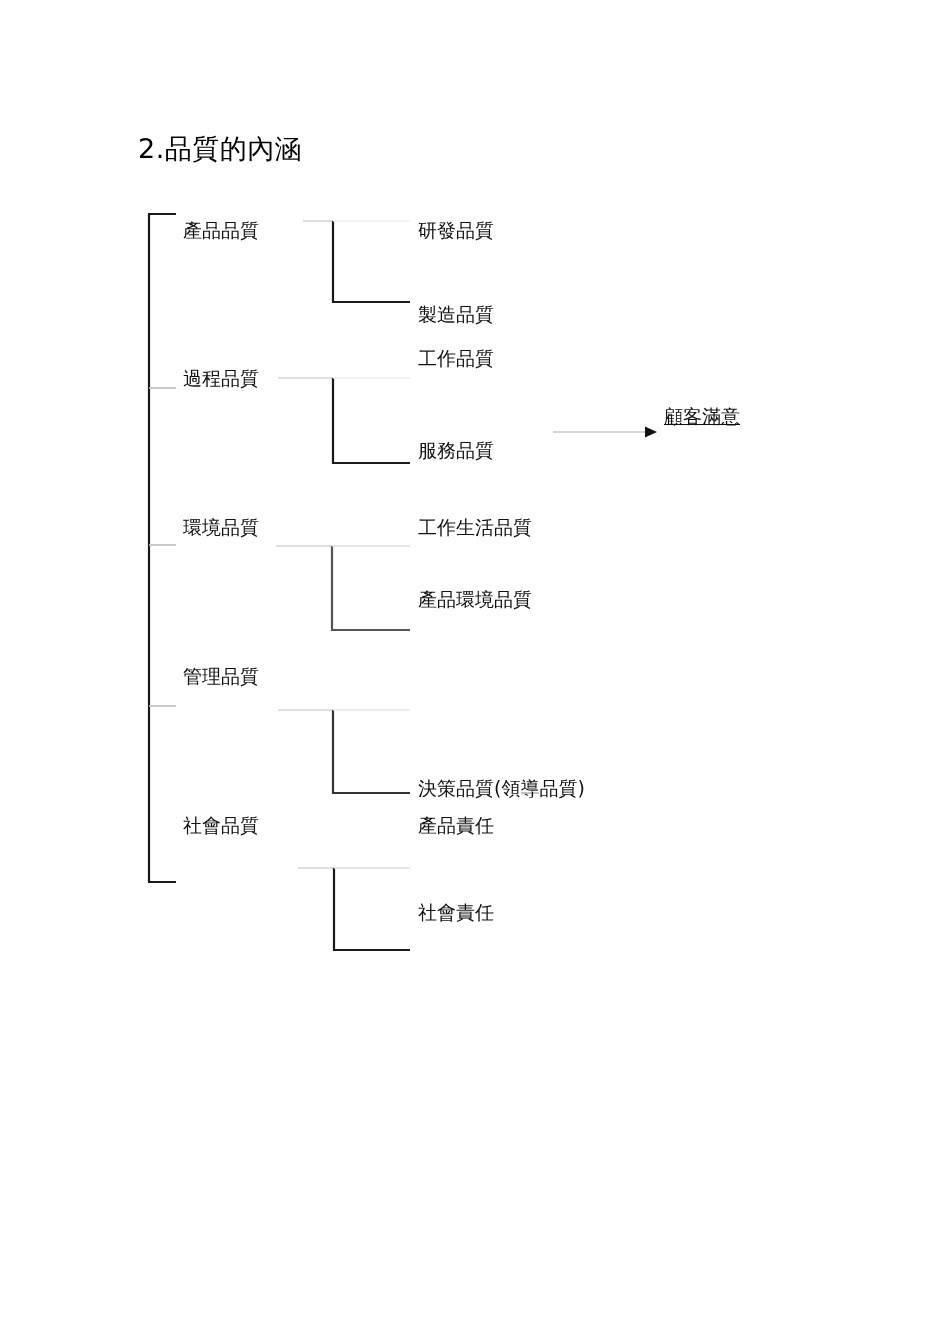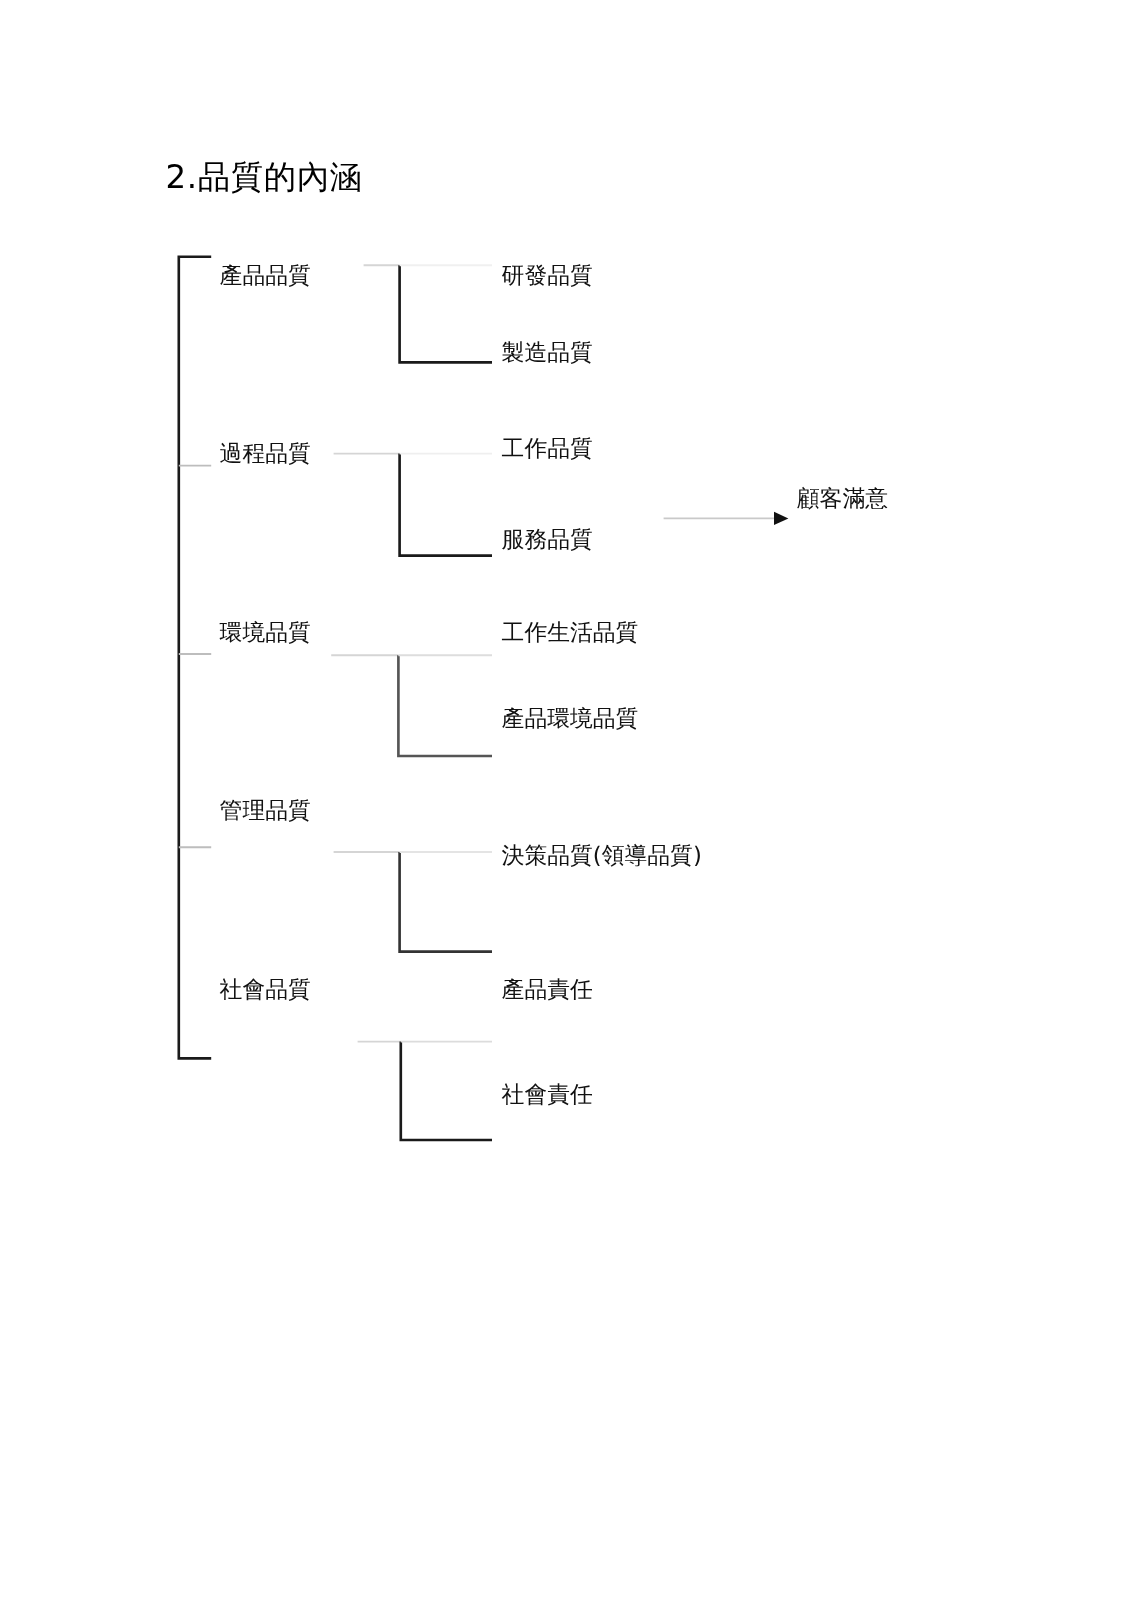--- a/index.html
+++ b/index.html
@@ -47,20 +47,21 @@
   }
   .level1-label { left: 183px; }
   .level2-label { left: 418px; }
   .outcome-label {
     position: absolute;
     left: 664px;
     font-size: 19px;
     line-height: 24px;
     white-space: nowrap;
     color: #111111;
+    text-decoration: underline;
   }
 </style>
 </head>
 <body>
 
 <div id="page">
 
   <div id="diagram-title">2.品質的內涵</div>
 
   <svg id="connector-layer" viewBox="0 0 950 1344" xmlns="http://www.w3.org/2000/svg">
@@ -109,28 +110,28 @@
     </g>
   </svg>
 
   <div class="node-label level1-label" style="top:218px">產品品質</div>
   <div class="node-label level1-label" style="top:366px">過程品質</div>
   <div class="node-label level1-label" style="top:515px">環境品質</div>
   <div class="node-label level1-label" style="top:664px">管理品質</div>
   <div class="node-label level1-label" style="top:813px">社會品質</div>
 
   <div class="node-label level2-label" style="top:218px">研發品質</div>
-  <div class="node-label level2-label" style="top:282px">製造品質</div>
+  <div class="node-label level2-label" style="top:302px">製造品質</div>
 
-  <div class="node-label level2-label" style="top:362px">工作品質</div>
+  <div class="node-label level2-label" style="top:346px">工作品質</div>
   <div class="node-label level2-label" style="top:438px">服務品質</div>
 
   <div class="node-label level2-label" style="top:515px">工作生活品質</div>
   <div class="node-label level2-label" style="top:587px">產品環境品質</div>
 
-  <div class="node-label level2-label" style="top:701px">決策品質(領導品質)</div>
+  <div class="node-label level2-label" style="top:776px">決策品質(領導品質)</div>
 
   <div class="node-label level2-label" style="top:813px">產品責任</div>
   <div class="node-label level2-label" style="top:900px">社會責任</div>
 
   <div class="outcome-label" style="top:404px">顧客滿意</div>
 
 </div>
 
 </body></html>

